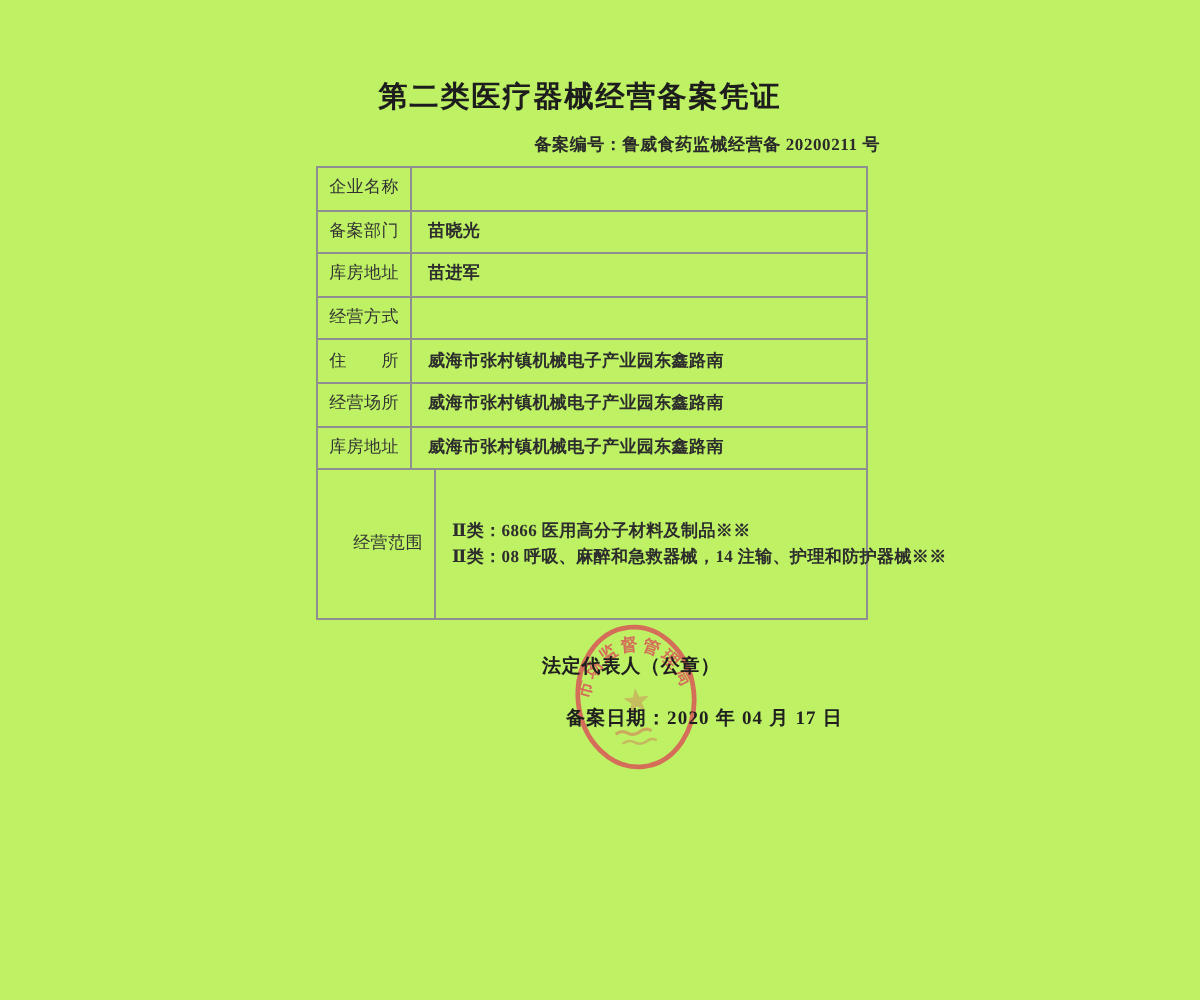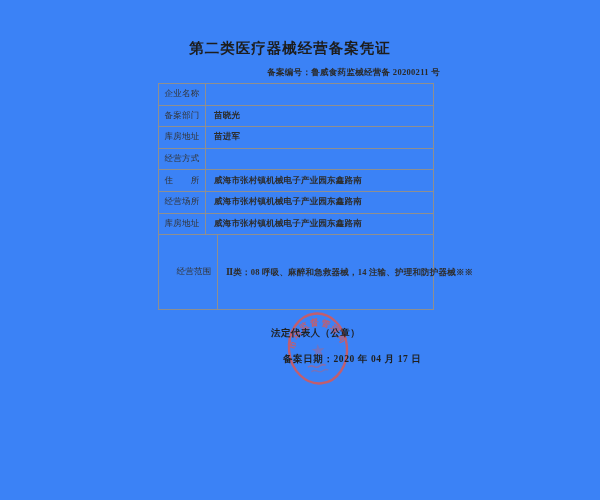--- a/index.html
+++ b/index.html
@@ -3,21 +3,21 @@
 <meta charset="utf-8">
 <style>
   html,body{margin:0;padding:0;}
   body{
     width:600px;height:500px;overflow:hidden;
     background:#fbfbfa;
     font-family:"Liberation Serif","DejaVu Serif",serif;
     color:#2f2f2f;
     position:relative;
   }
-  .page{position:absolute;inset:0;background:#3b82f6;}
+  .page{position:absolute;inset:0;background:#bef264;}
 
   .title{
     position:absolute;top:39px;left:0;width:580px;
     text-align:center;
     font-size:14.5px;font-weight:bold;letter-spacing:1px;color:#1d1d1d;
   }
   .record-line{
     position:absolute;top:67px;left:172px;width:268px;
     text-align:right;
     font-size:8.5px;font-weight:bold;color:#2a2a2a;
@@ -105,20 +105,21 @@
     </div>
 
     <div class="t-row">
       <div class="t-label">库房地址</div>
       <div class="t-value">威海市张村镇机械电子产业园东鑫路南</div>
     </div>
 
     <div class="t-row last">
       <div class="t-label">经营范围</div>
       <div class="t-value multiline">
+        <div class="line">Ⅱ类：6866 医用高分子材料及制品※※</div>
         <div class="line">Ⅱ类：08 呼吸、麻醉和急救器械，14 注输、护理和防护器械※※</div>
       </div>
     </div>
 
   </div>
 
   <svg class="seal" viewBox="0 0 64 75">
     <ellipse cx="32" cy="37.5" rx="29" ry="35" fill="none" stroke-width="2.4" stroke="#d85858"></ellipse>
     <path id="sealArc" d="M 7.5 44 A 24.5 30 0 1 1 56.5 44" fill="none"></path>
     <text font-size="8.5" font-weight="bold" letter-spacing="1.5" fill="#d85858">

